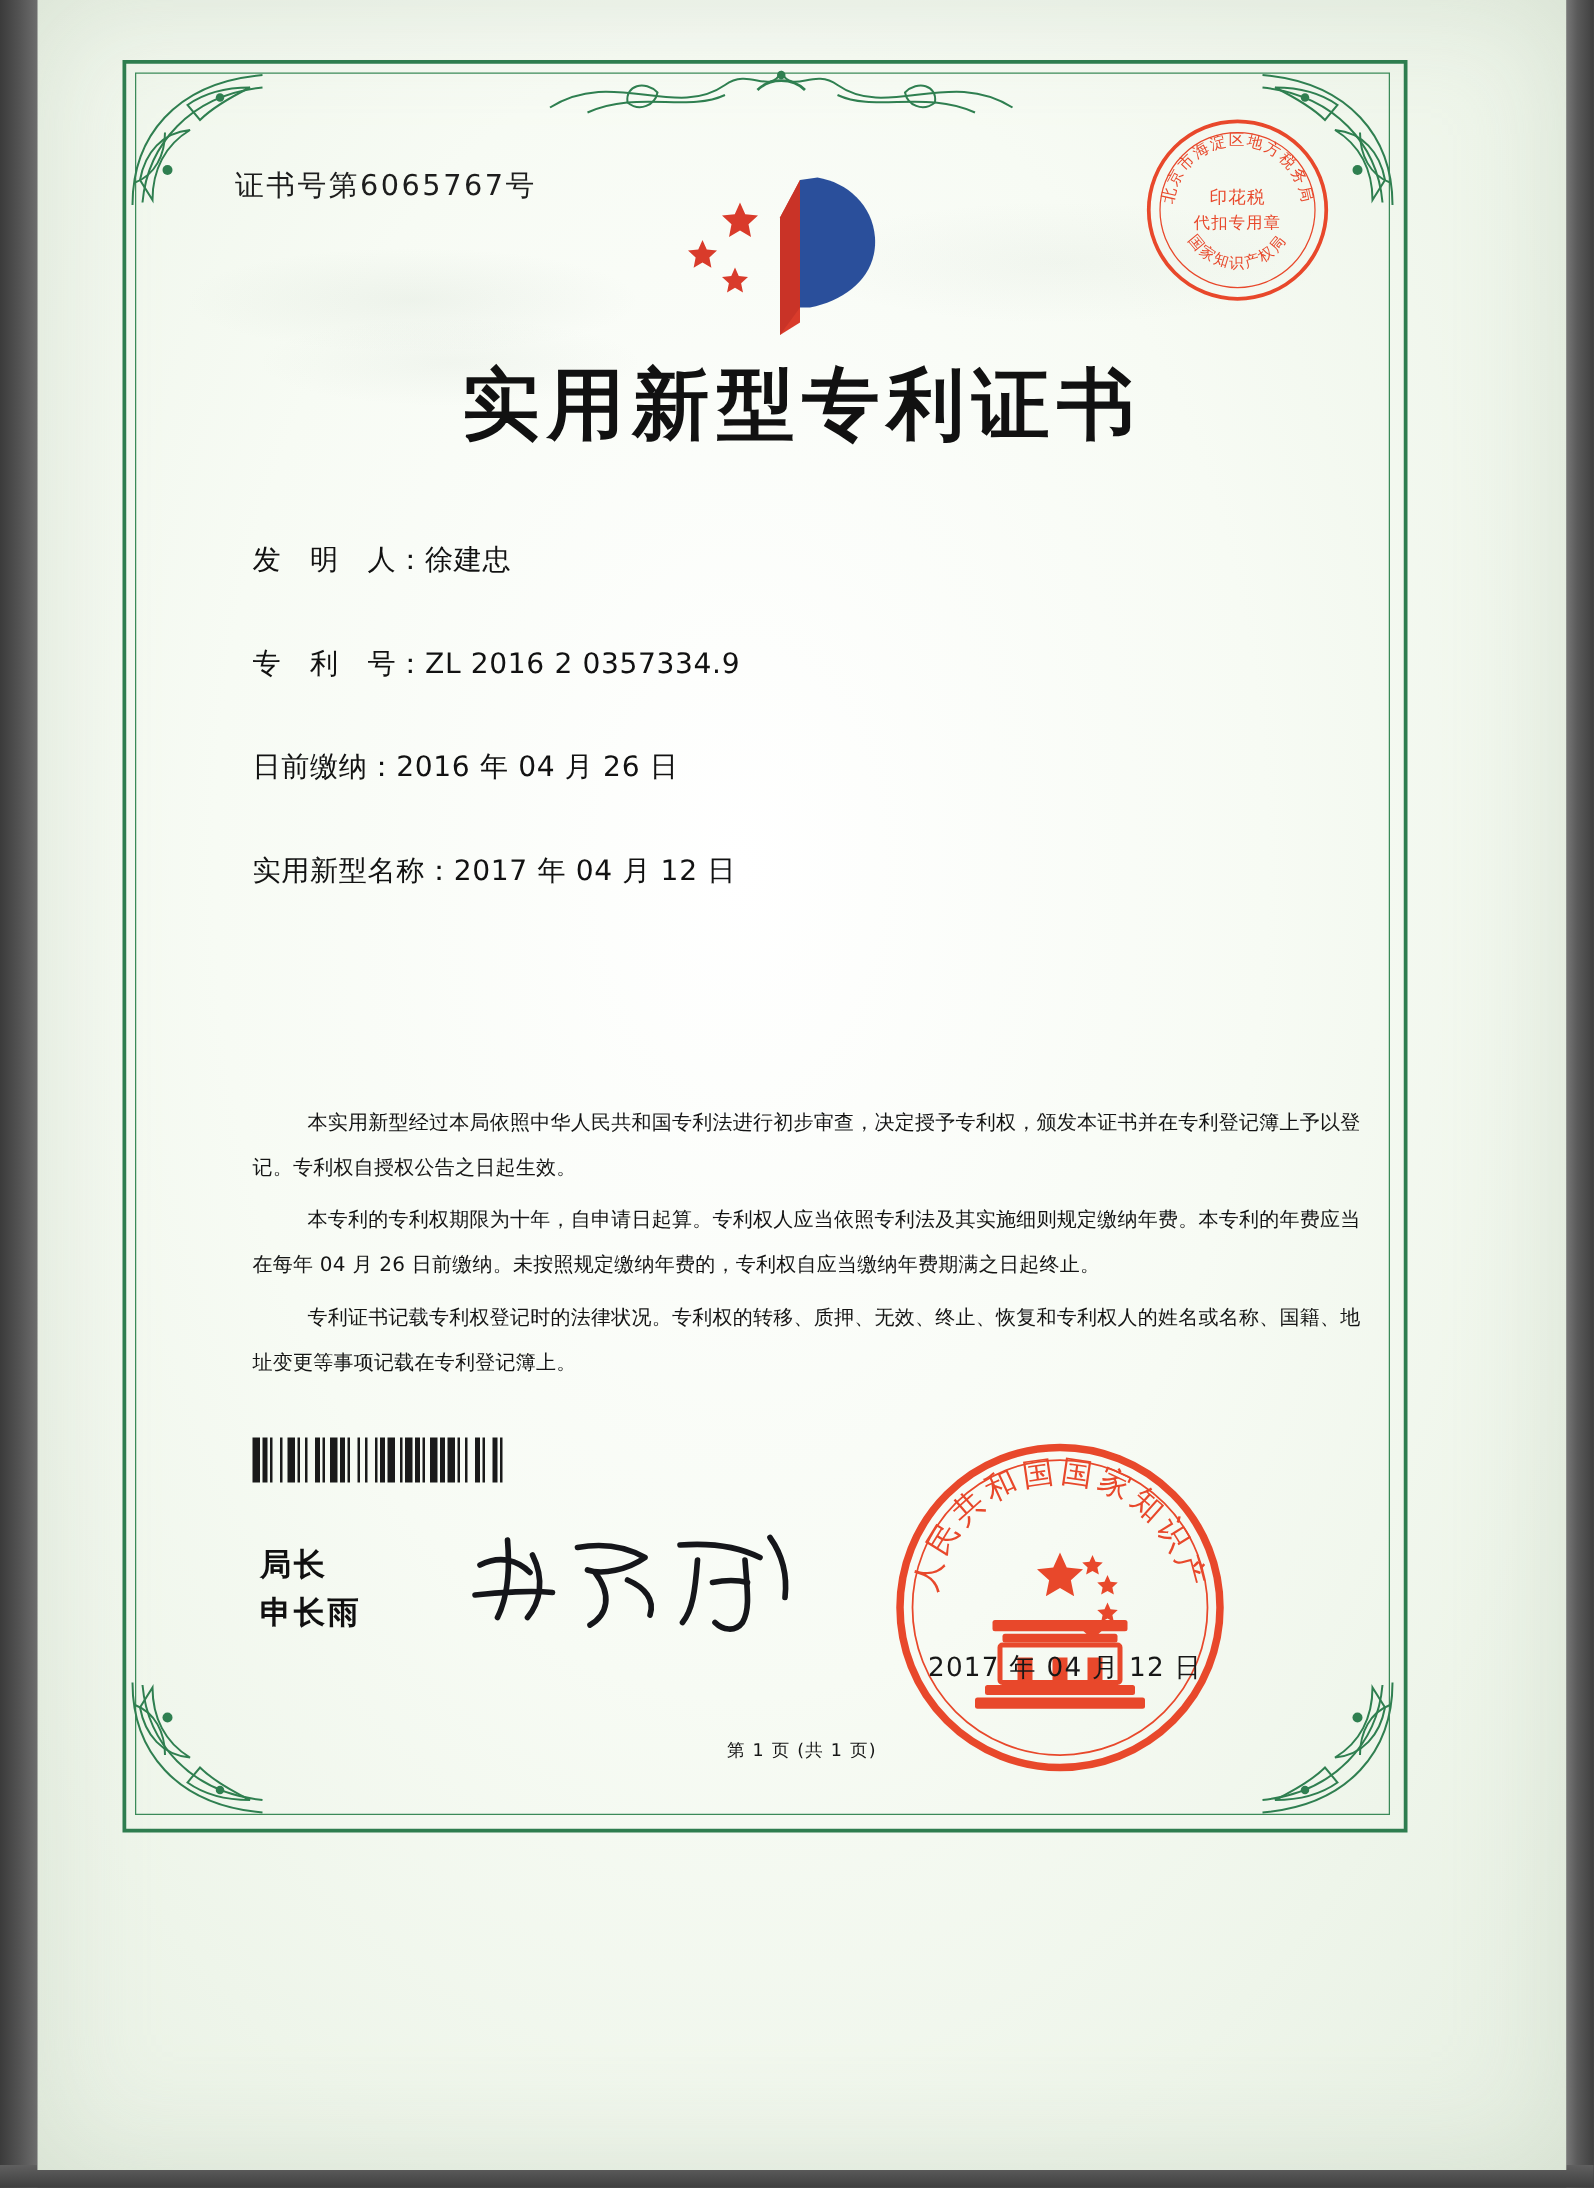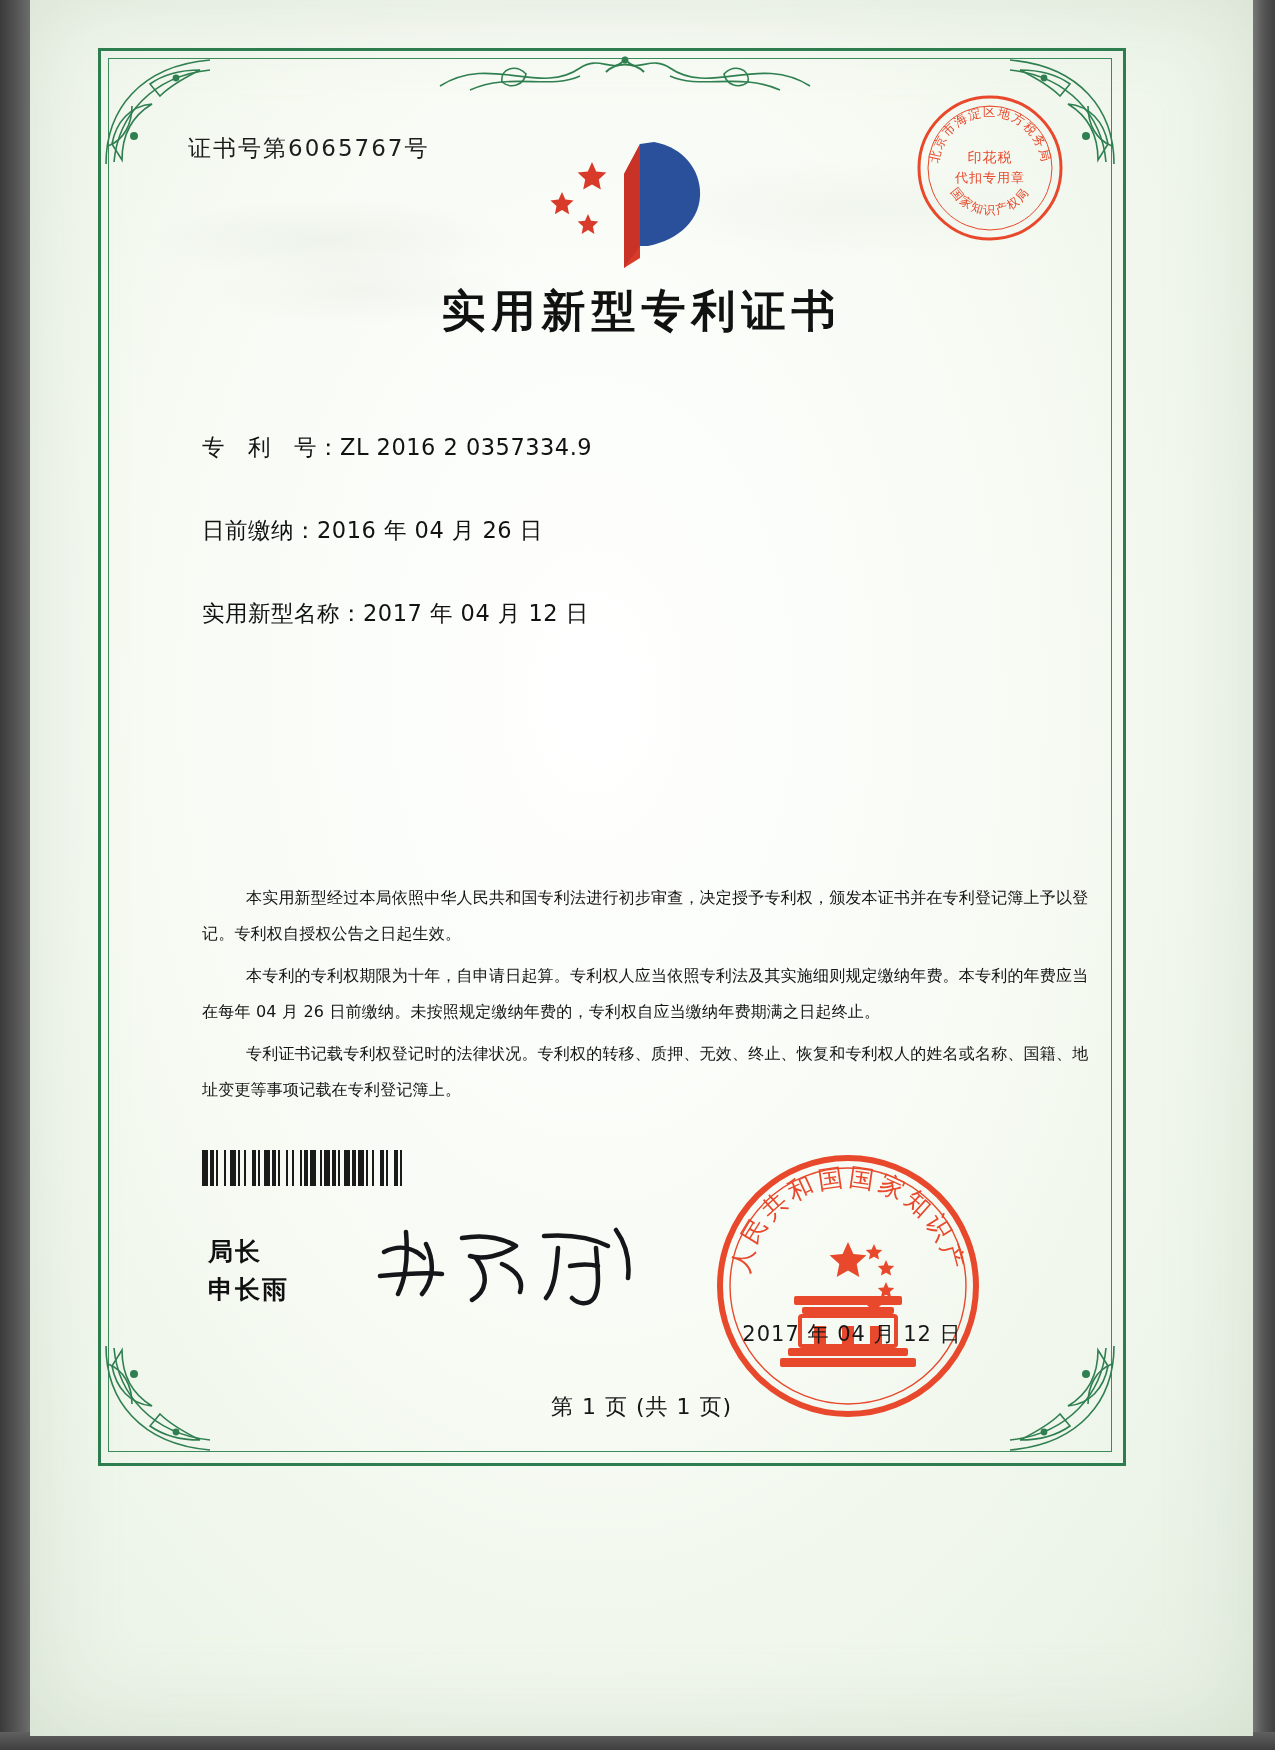--- a/index.html
+++ b/index.html
@@ -115,21 +115,21 @@
     width: 160px; height: 160px;
   }
   .tax-stamp svg { width:100%; height:100%; display:block; }
 
   
   .doc-title {
     position: absolute;
     left: 0; top: 282px;
     width: 1223px;
     text-align: center;
-    font-size: 44px;
+    font-size: 62px;
     font-weight: 700;
     letter-spacing: 6px;
     color: #111;
     font-family: "DejaVu Sans", sans-serif;
   }
 
   
   .fields {
     position: absolute;
     left: 172px; top: 432px;
@@ -214,21 +214,21 @@
     font-family: "DejaVu Sans", sans-serif;
     letter-spacing: 1px;
   }
 
   
   .page-footer {
     position: absolute;
     left: 0; top: 1392px;
     width: 1223px;
     text-align: center;
-    font-size: 22px;
+    font-size: 14px;
     color: #161616;
     font-family: "DejaVu Sans", sans-serif;
     letter-spacing: 1px;
   }
 </style>
 </head>
 <body>
 
 <div class="scan-gutter-left"></div>
 <div class="scan-gutter-right"></div>
@@ -326,20 +326,23 @@
         <textPath href="#taxBot" startOffset="50%" text-anchor="middle">国家知识产权局</textPath>
       </text>
       <text x="80" y="74" font-size="14" fill="#e8482b" text-anchor="middle" font-family="DejaVu Sans, sans-serif" letter-spacing="1">印花税</text>
       <text x="80" y="94" font-size="13" fill="#e8482b" text-anchor="middle" font-family="DejaVu Sans, sans-serif" letter-spacing="1">代扣专用章</text>
     </svg>
   </div>
 
   <div class="doc-title">实用新型专利证书</div>
 
   <div class="fields">
+    <div class="field-row">
+      <span class="field-label">发　明　人：</span><span class="field-value">徐建忠</span>
+    </div>
     <div class="field-row">
       <span class="field-label">专　利　号：</span><span class="field-value">ZL 2016 2 0357334.9</span>
     </div>
     <div class="field-row">
       <span class="field-label">日前缴纳：</span><span class="field-value">2016 年 04 月 26 日</span>
     </div>
     <div class="field-row">
       <span class="field-label">实用新型名称：</span><span class="field-value">2017 年 04 月 12 日</span>
     </div>
   </div>

